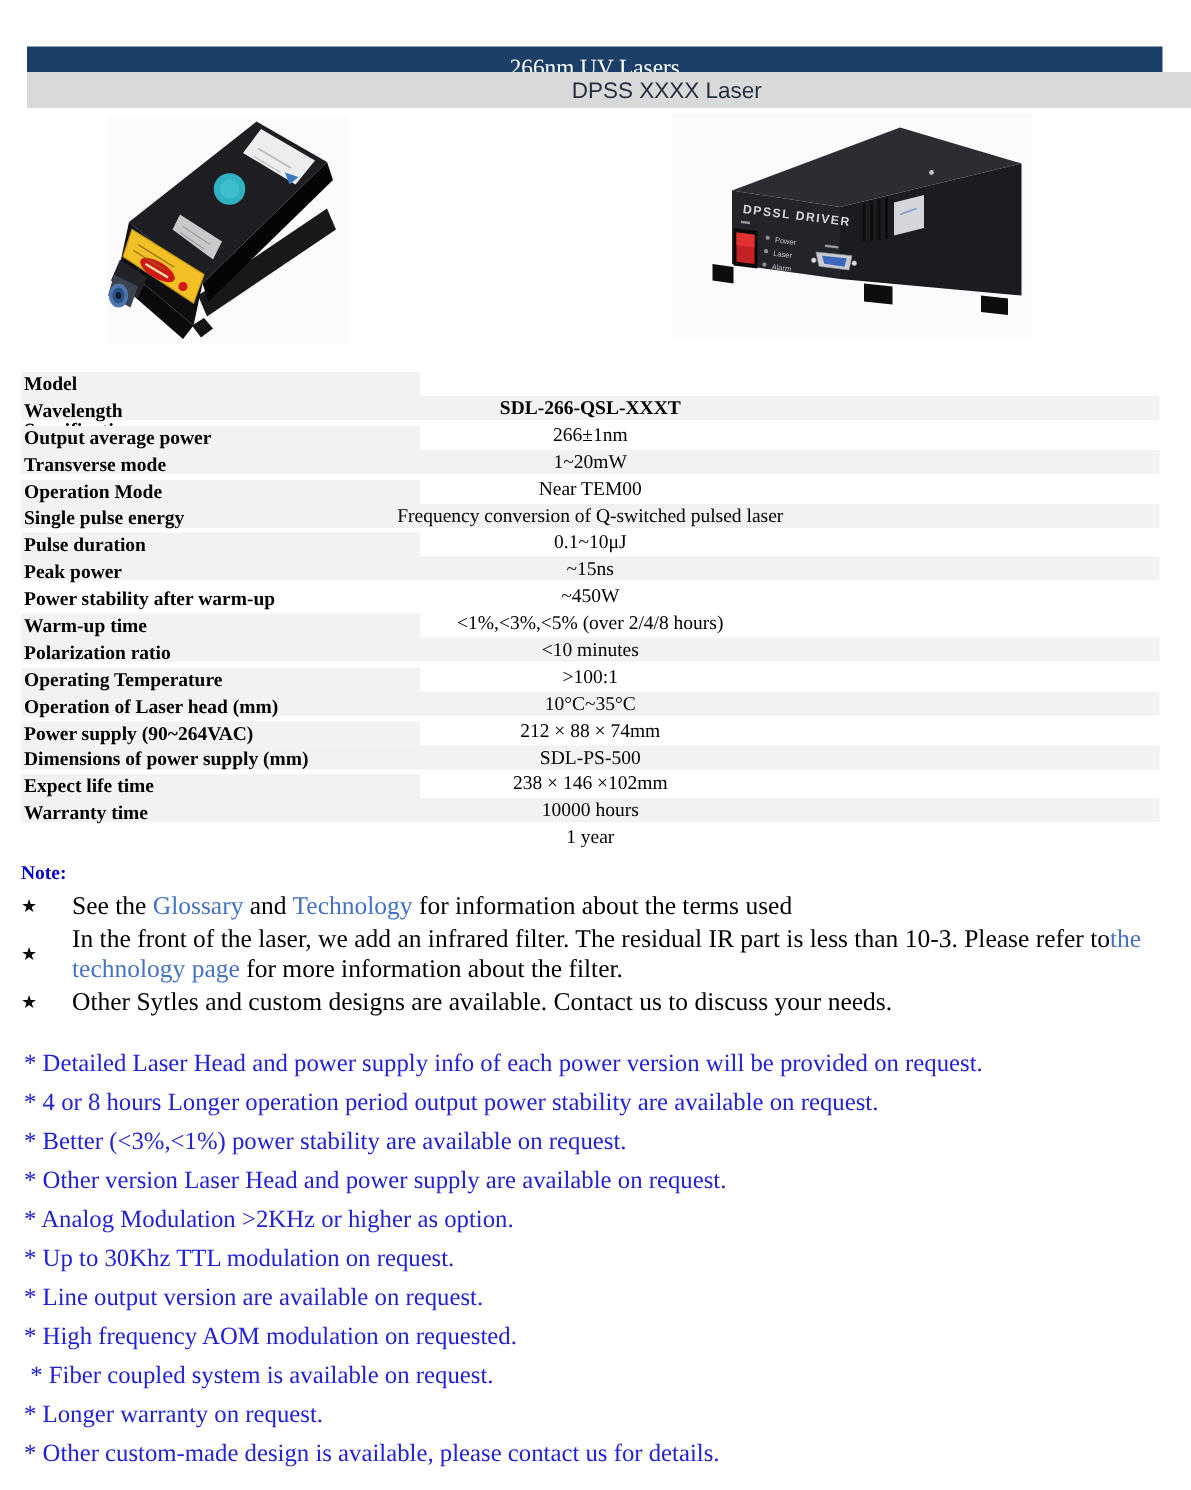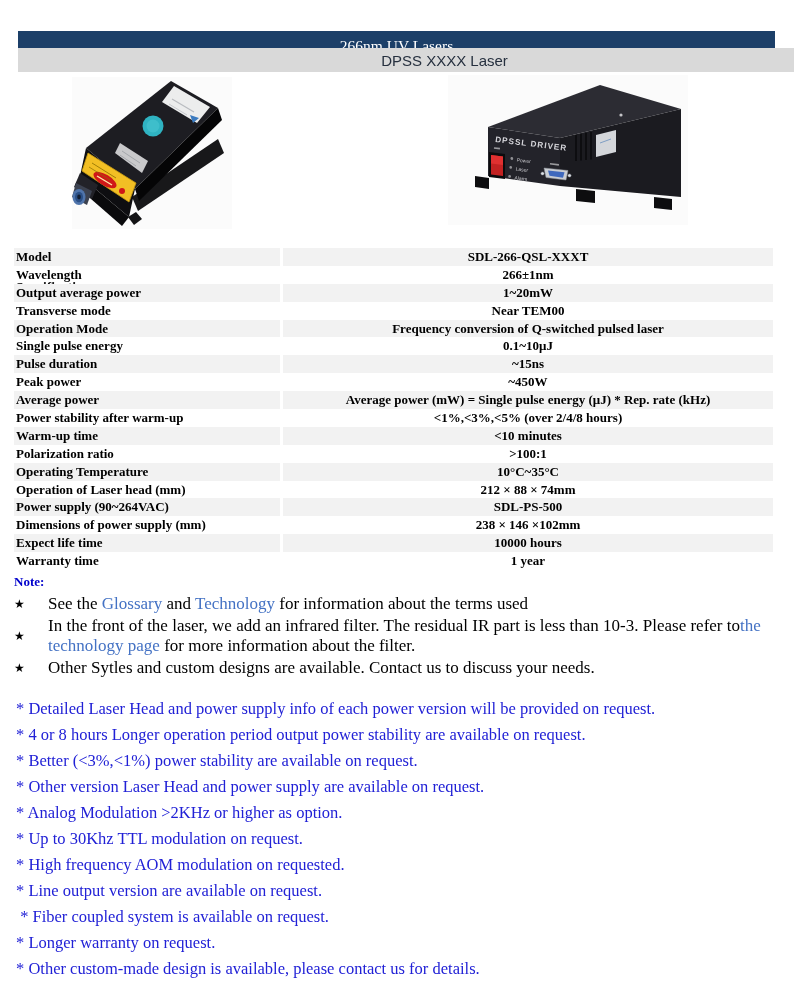--- a/index.html
+++ b/index.html
@@ -12,26 +12,26 @@
     background:var(--subtitle-bar,#D9D9D9);display:flex;align-items:center;justify-content:center;
     font-family:"Liberation Sans",sans-serif;font-size:15px;color:#26303f;padding-left:48px;}
 
   .photo{position:absolute;}
   #laser-photo{left:72px;top:77px;}
   #driver-photo{left:448px;top:75px;}
 
   .spec-heading{position:absolute;left:16px;top:231px;font-size:13.5px;font-weight:bold;margin-top:48px;}
 
   .spec-table{position:absolute;left:14px;top:248px;width:759px;}
-  .spec-row{display:flex;height:17.9px;}
+  .spec-row{display:flex;height:17.9px;flex-direction:column;}
   .spec-label{width:266px;display:flex;align-items:center;padding-left:2px;
     font-size:13px;font-weight:bold;box-sizing:border-box;}
   .spec-gap{width:3px;}
   .spec-value{flex:1;display:flex;align-items:center;justify-content:center;
-    font-size:13px;text-align:center;font-weight:bold;}
+    font-size:13px;text-align:center;}
   .spec-row.striped .spec-label,.spec-row.striped .spec-value{background:var(--stripe,#F2F2F2);}
   .spec-value.boldv{font-weight:bold;}
 
   .note{position:absolute;left:14px;top:574px;width:765px;}
   .note-heading{color:var(--note-heading,#0000CC);font-weight:bold;font-size:13px;margin-bottom:4px;}
   .note-item{display:flex;margin-bottom:2px;}
   .note-star{width:34px;flex:0 0 34px;display:flex;align-items:center;font-size:12px;color:#000;}
   .note-text{flex:1;font-size:17px;line-height:20px;}
   .note-text a{color:var(--link,#4472C4);text-decoration:none;cursor:pointer;}
 
@@ -160,25 +160,20 @@
     </div>
     <div class="spec-row striped">
       <div class="spec-label">Pulse duration</div>
       <div class="spec-gap"></div>
       <div class="spec-value">~15ns</div>
     </div>
     <div class="spec-row">
       <div class="spec-label">Peak power</div>
       <div class="spec-gap"></div>
       <div class="spec-value">~450W</div>
-    </div>
-    <div class="spec-row striped">
-      <div class="spec-label">Average power</div>
-      <div class="spec-gap"></div>
-      <div class="spec-value">Average power (mW) = Single pulse energy (μJ) * Rep. rate (kHz)</div>
     </div>
     <div class="spec-row">
       <div class="spec-label">Power stability after warm-up</div>
       <div class="spec-gap"></div>
       <div class="spec-value">&lt;1%,&lt;3%,&lt;5% (over 2/4/8 hours)</div>
     </div>
     <div class="spec-row striped">
       <div class="spec-label">Warm-up time</div>
       <div class="spec-gap"></div>
       <div class="spec-value">&lt;10 minutes</div>
@@ -238,18 +233,18 @@
     </div>
 </div>
 
 <div class="footnotes" id="footnotes">
     <div class="footnote">* Detailed Laser Head and power supply info of each power version will be provided on request.</div>
     <div class="footnote">* 4 or 8 hours Longer operation period output power stability are available on request.</div>
     <div class="footnote">* Better (&lt;3%,&lt;1%) power stability are available on request.</div>
     <div class="footnote">* Other version Laser Head and power supply are available on request.</div>
     <div class="footnote">* Analog Modulation &gt;2KHz or higher as option.</div>
     <div class="footnote">* Up to 30Khz TTL modulation on request.</div>
+    <div class="footnote">* Line output version are available on request.</div>
     <div class="footnote">* High frequency AOM modulation on requested.</div>
-    <div class="footnote">* Line output version are available on request.</div>
     <div class="footnote"> * Fiber coupled system is available on request.</div>
     <div class="footnote">* Longer warranty on request.</div>
     <div class="footnote">* Other custom-made design is available, please contact us for details.</div>
   </div>
 
 </body></html>

